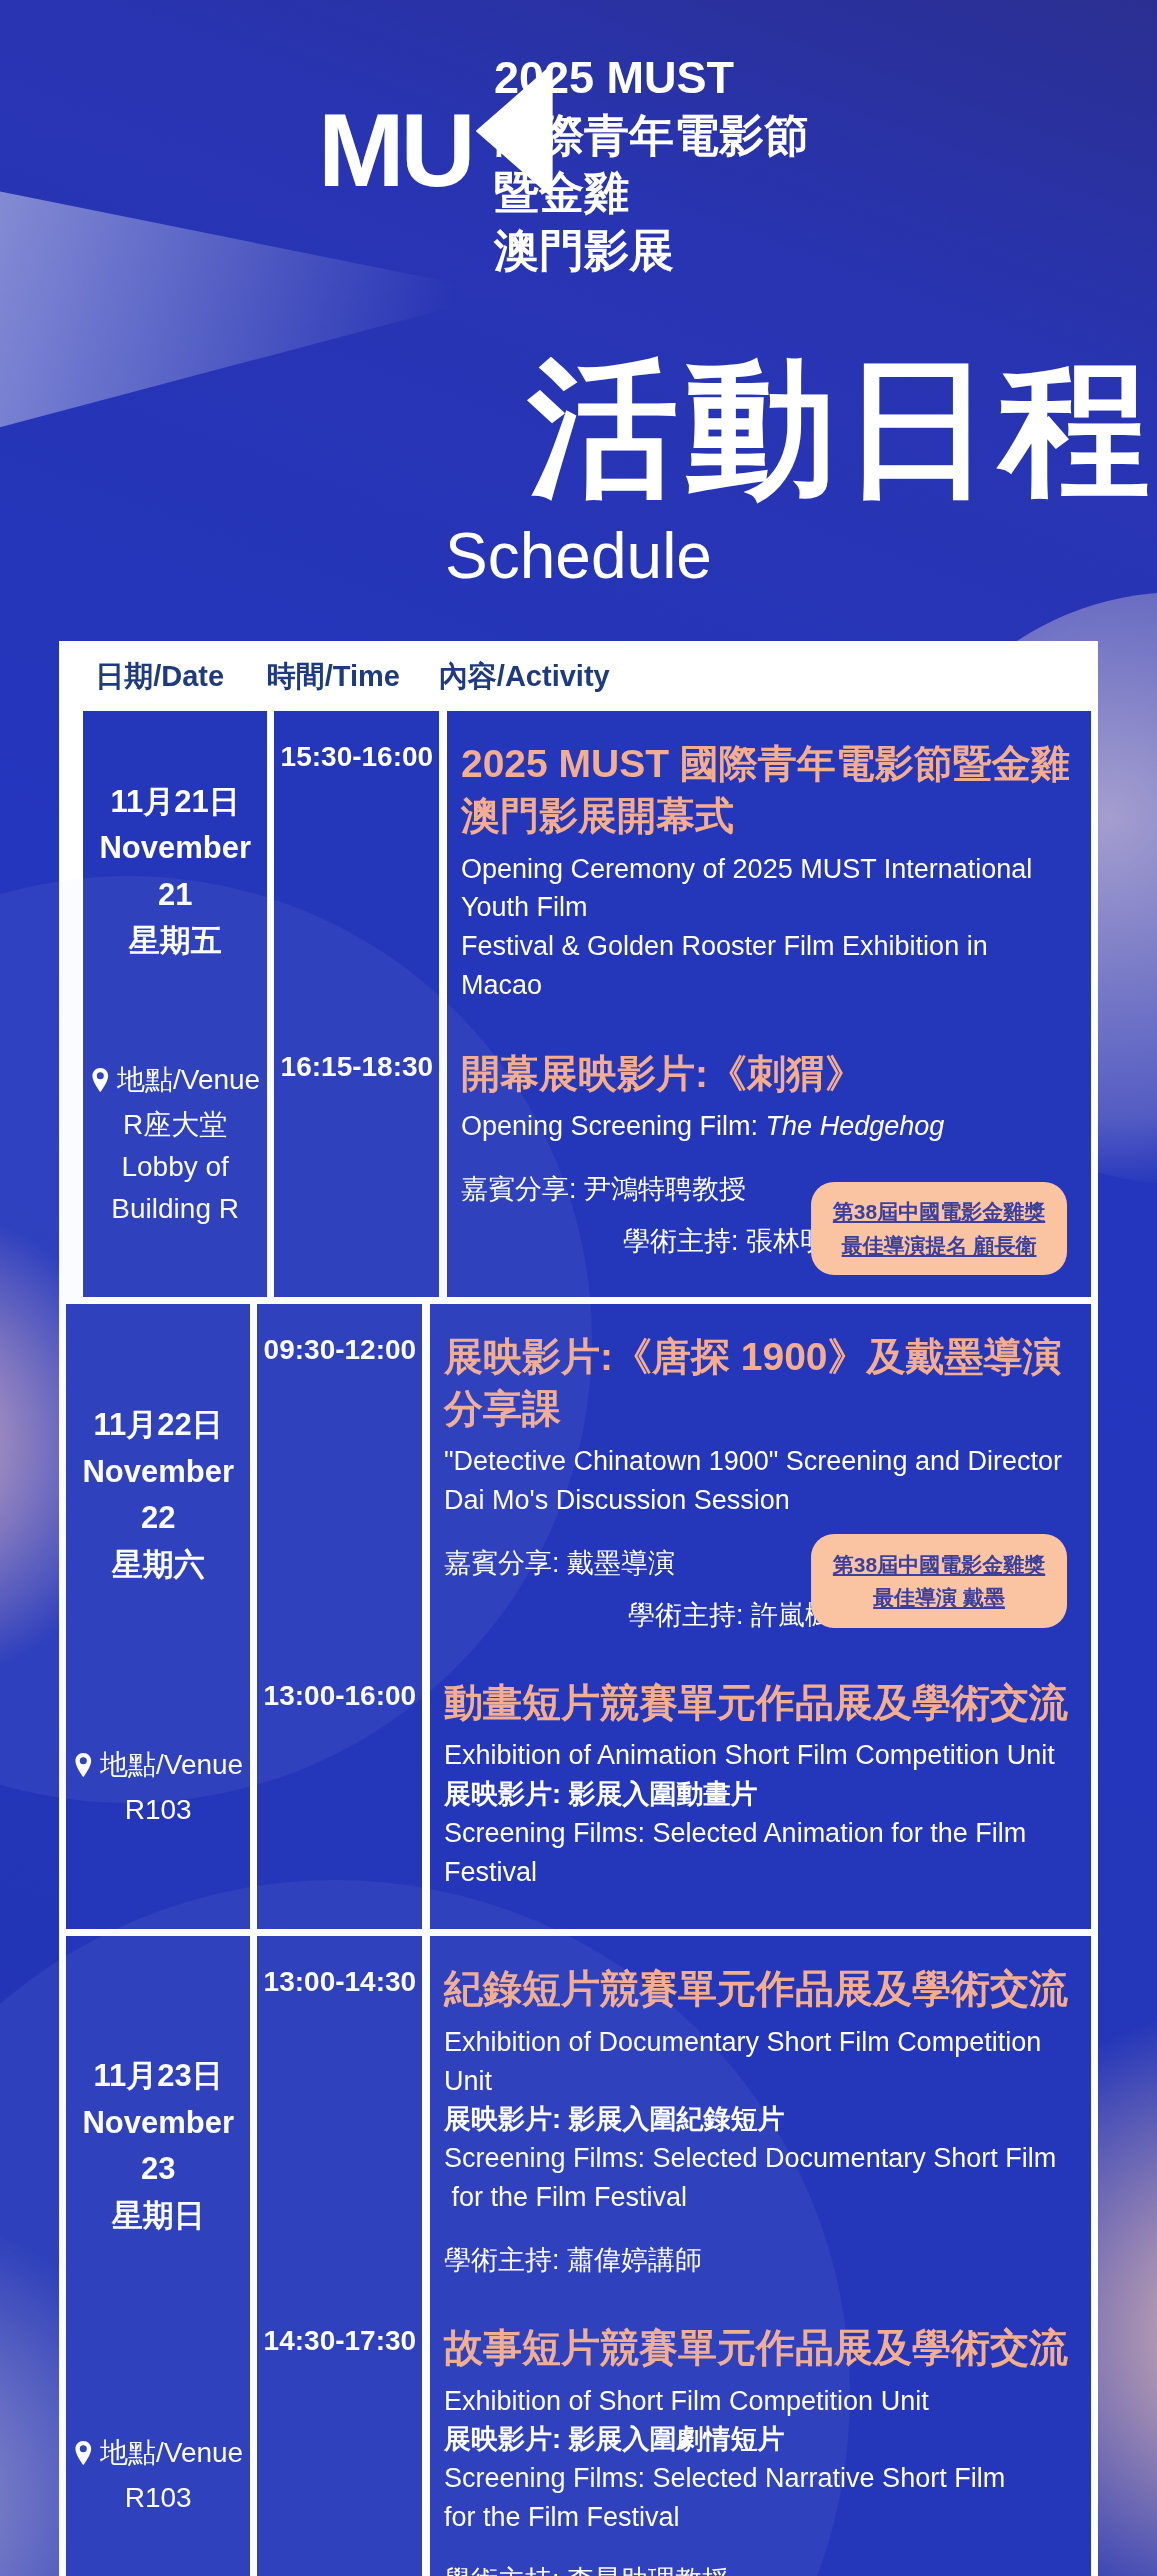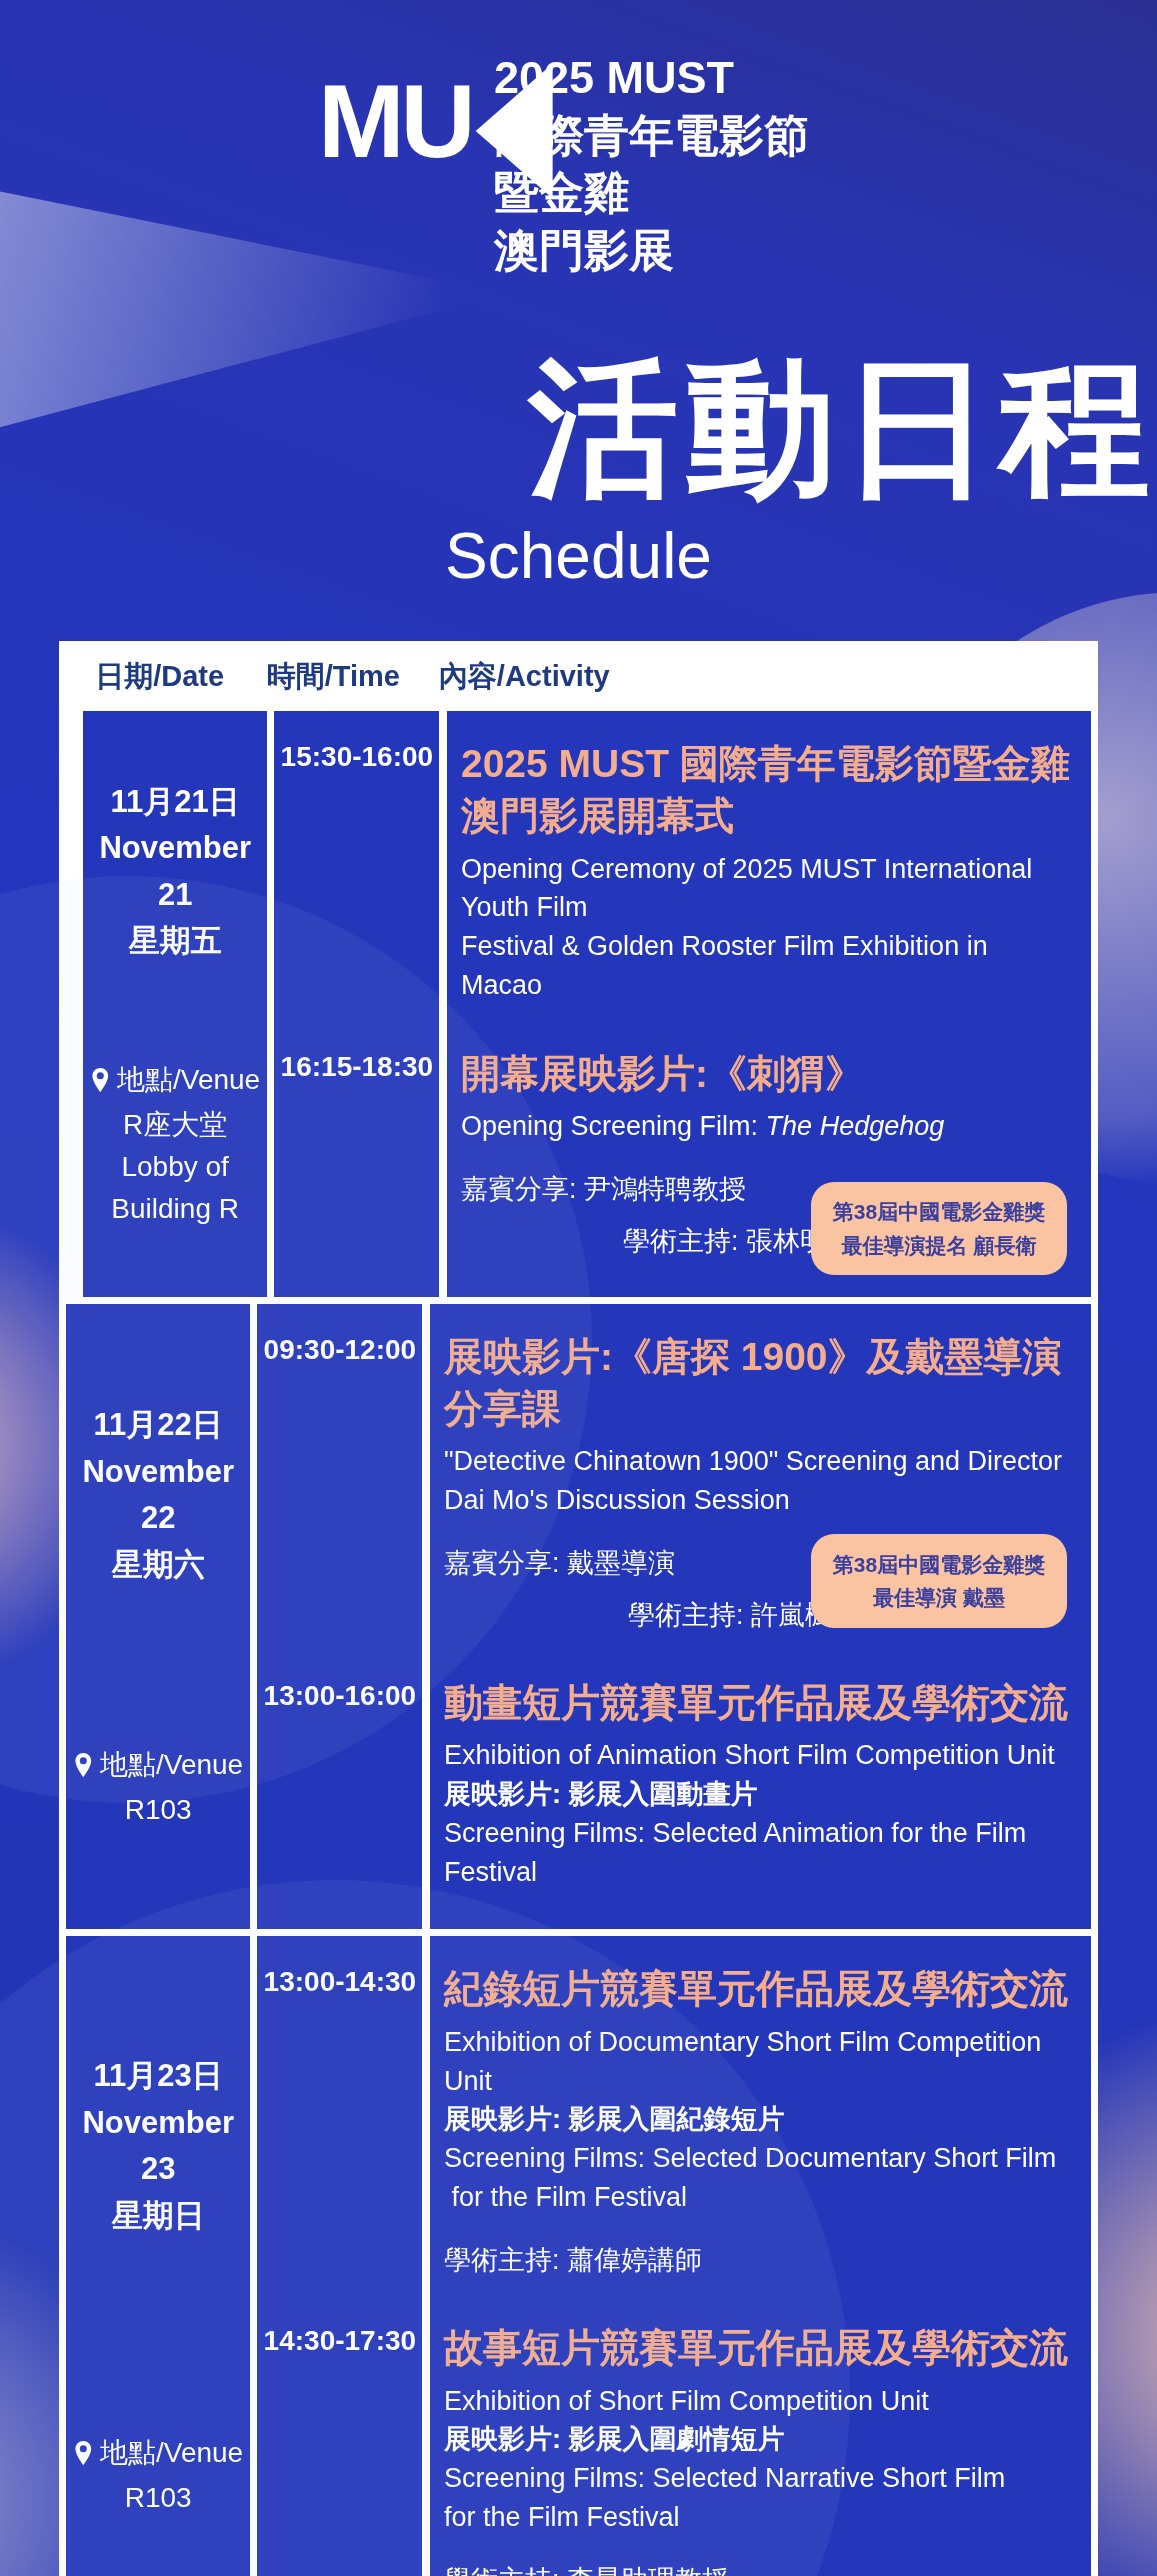--- a/index.html
+++ b/index.html
@@ -20,21 +20,21 @@
     background:radial-gradient(circle,rgba(233,186,190,.95),rgba(233,186,190,0) 70%);}
   .blob-left-lav{width:592px;height:592px;left:-412px;top:2205px;border-radius:50%;z-index:1;
     background:radial-gradient(circle,rgba(164,158,203,.95),rgba(164,158,203,0) 70%);}
   .blob-right-peach{width:670px;height:670px;right:-433px;top:1999px;border-radius:50%;z-index:1;
     background:radial-gradient(circle,rgba(243,198,175,.95),rgba(243,198,175,0) 70%);}
   .shine{border-radius:50%;background:rgba(205,215,255,.07);z-index:3;}
   .shine.s1{width:927px;height:927px;left:-335px;top:876px;}
   .shine.s2{width:1030px;height:1030px;left:-180px;top:1880px;}
 
   
-  .logo{position:absolute;left:318px;top:45px;display:flex;align-items:center;z-index:4;color:#fff;}
+  .logo{position:absolute;left:318px;top:45px;display:flex;align-items:flex-end;z-index:4;color:#fff;}
   .logo-letters{font-weight:bold;font-size:104px;line-height:.92;letter-spacing:-4.1px;}
   .logo-tri{width:77px;height:135px;background:#fff;margin-left:4.1px;margin-top:18.5px;
     clip-path:polygon(100% 0,100% 100%,0 50%);}
   .festival-name{position:absolute;left:494px;top:49px;z-index:4;color:#fff;font-size:45px;line-height:1.28;font-weight:600;}
   .page-title{position:absolute;left:0;top:330px;width:100%;text-align:right;z-index:4;color:#fff;
     font-size:150px;font-weight:bold;letter-spacing:7.2px;padding-left:12px;}
   .page-subtitle{position:absolute;left:0;top:519px;width:100%;text-align:center;z-index:4;color:#fff;font-size:64px;}
 
   
   .schedule{position:absolute;left:59px;top:641px;width:1039px;z-index:2;background:#fff;
@@ -55,21 +55,21 @@
   .act-event{position:relative;padding:27px 20.6px 15.5px 14.4px;}
   .act-cell.last .act-event{padding-bottom:37px;}
   .act-title{color:var(--accent-orange);font-size:39px;font-weight:bold;line-height:1.32;margin-bottom:8.2px;}
   .act-line{font-size:27px;line-height:1.44;white-space:pre-wrap;}
   .act-line.b{font-weight:bold;}
   .act-line i{font-style:italic;}
   .speakers{margin-top:24px;}
   .speaker-line{font-size:27px;line-height:1.42;white-space:pre-wrap;}
   .speaker-line + .speaker-line{margin-top:13.4px;text-align:center;}
   .badge{position:absolute;right:24px;bottom:21.6px;background:var(--badge-bg);color:var(--badge-text);
-    border-radius:23px;padding:13.4px 21.6px;font-size:21px;font-weight:bold;text-align:center;line-height:1.6;}
+    border-radius:23px;padding:13.4px 21.6px;font-size:21px;font-weight:bold;text-align:center;line-height:1.6;text-decoration:underline;}
   
   #rows-holder{display:contents;}
   .row.r0{min-height:309px;padding-left:17px;} .row.r1{min-height:489px;} .row.r2{min-height:489px;}
 </style>
 </head>
 <body>
 
 <div id="poster">
 
   <div class="deco wedge"></div>

